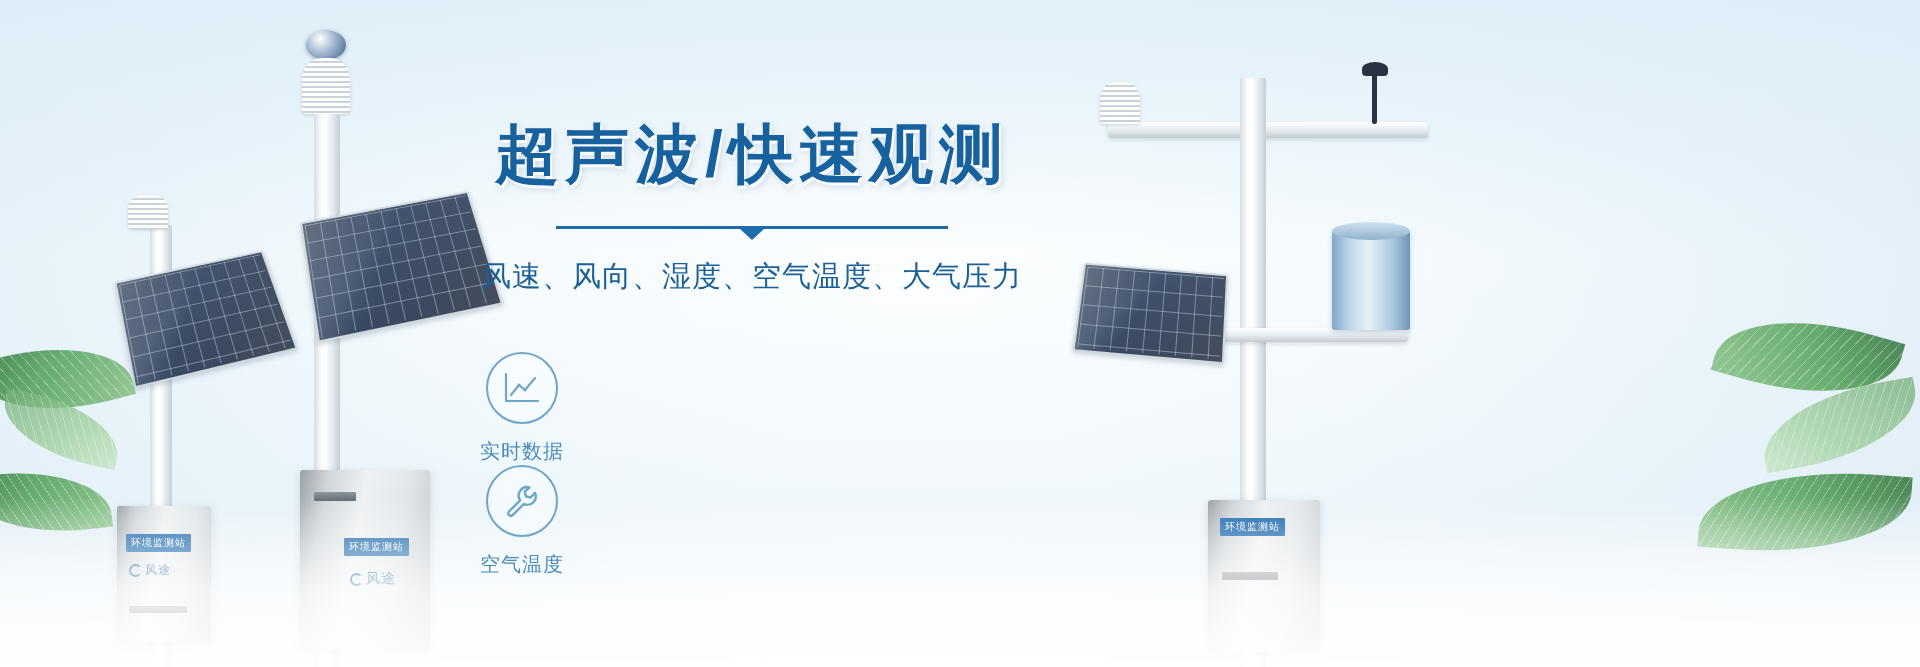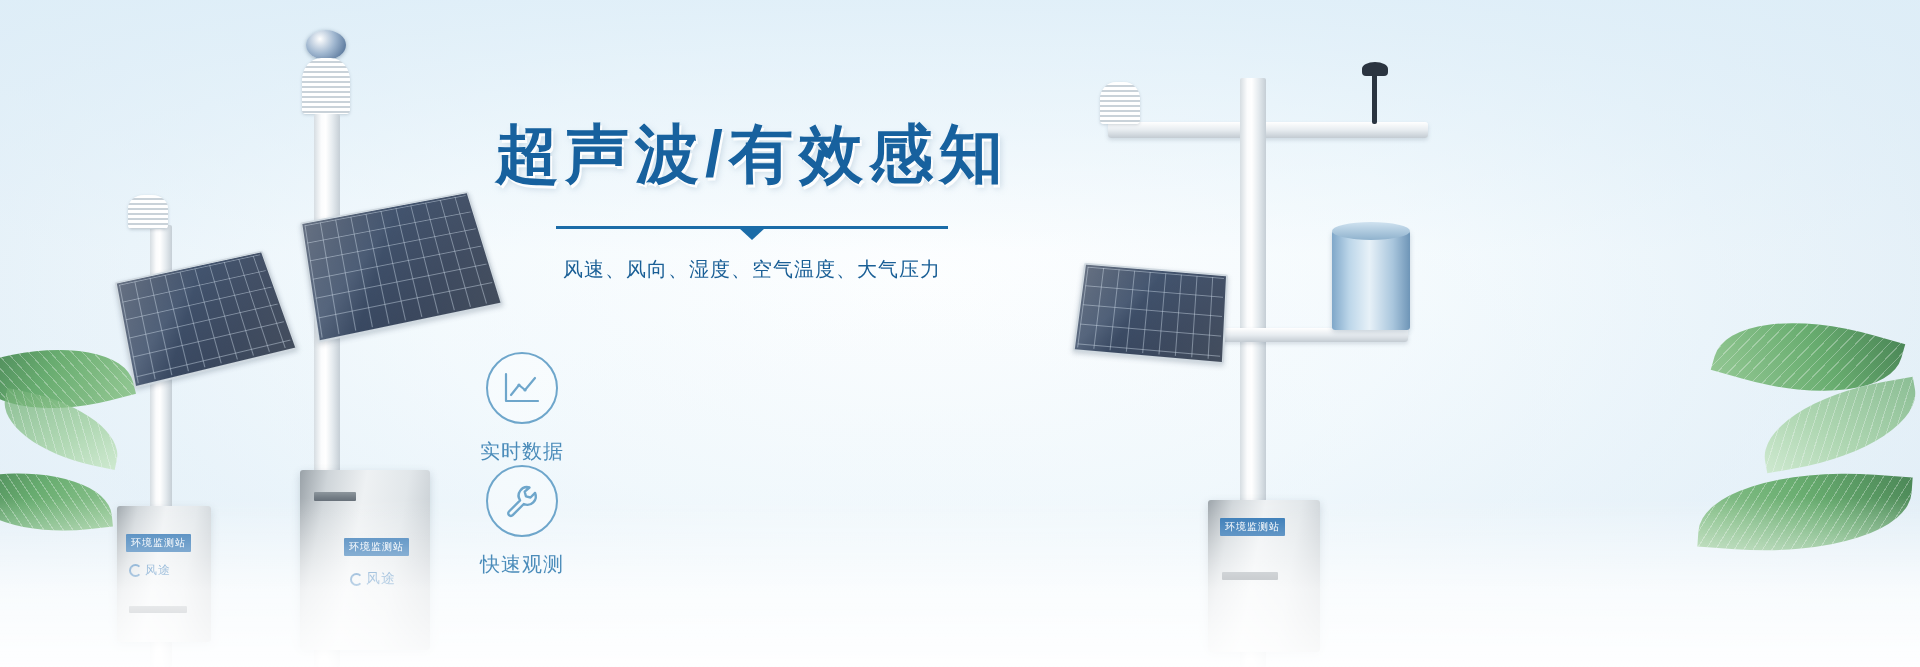--- a/index.html
+++ b/index.html
@@ -59,21 +59,21 @@
     transform:translateX(-50%);
     width:0; height:0;
     border-left:13px solid transparent;
     border-right:13px solid transparent;
     border-top:12px solid #1b6ca8;
   }
   .sub-lines {
     margin-top:24px;
   }
   .sub-line {
-    font-size:20px;
+    font-size:29px;
     color:#1a5f96;
     letter-spacing:1px;
     line-height:1.62;
     white-space:nowrap;
   }
 
   
   .features {
     position:absolute;
     left:452px; top:352px;
@@ -290,21 +290,21 @@
   <div class="leaf pale" style="left:1760px; top:390px; width:160px; height:70px; transform:scaleX(-1) rotate(10deg);">
       <div class="leaf-vein"></div>
     </div>
   <div class="leaf" style="left:1700px; top:470px; width:210px; height:84px; transform:scaleX(-1) rotate(-4deg);">
       <div class="leaf-vein"></div>
     </div>
 
   <div class="ground-haze"></div>
 
   <div class="text-block">
-    <div class="main-title">超声波/有效感知</div>
+    <div class="main-title">超声波/快速观测</div>
     <div class="divider"></div>
     <div class="sub-lines">
       <div class="sub-line">风速、风向、湿度、空气温度、大气压力</div>
     </div>
   </div>
 
   <div class="features">
 
     <div class="feature">
       <div class="feature-circle">
@@ -319,18 +319,18 @@
     </div>
 
 
 
     <div class="feature">
       <div class="feature-circle">
         <svg width="36" height="36" viewBox="0 0 36 36" fill="none" stroke="#6ea6cb" stroke-width="2.4" stroke-linecap="round" stroke-linejoin="round">
           <path d="M25.5 4.5a8.5 8.5 0 0 0-9.4 12.9L5 28.5a2.6 2.6 0 0 0 3.7 3.7L19.8 21a8.5 8.5 0 0 0 11.3-11.1l-4.6 4.6-4.6-1.2-1.2-4.6z"></path>
         </svg>
       </div>
-      <div class="feature-label">快速观测</div>
+      <div class="feature-label">空气温度</div>
     </div>
 
   </div>
 
 </div>
 
 </body></html>

